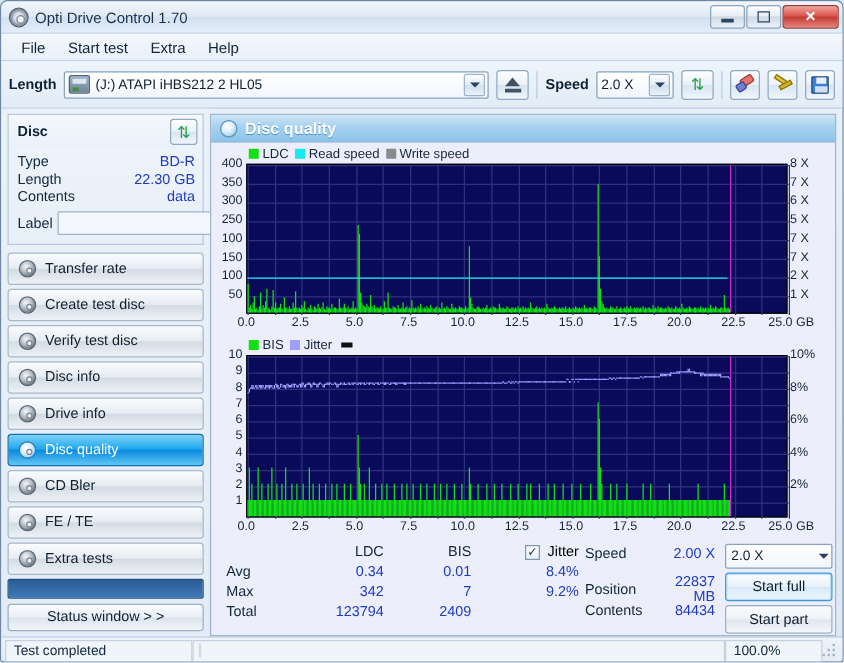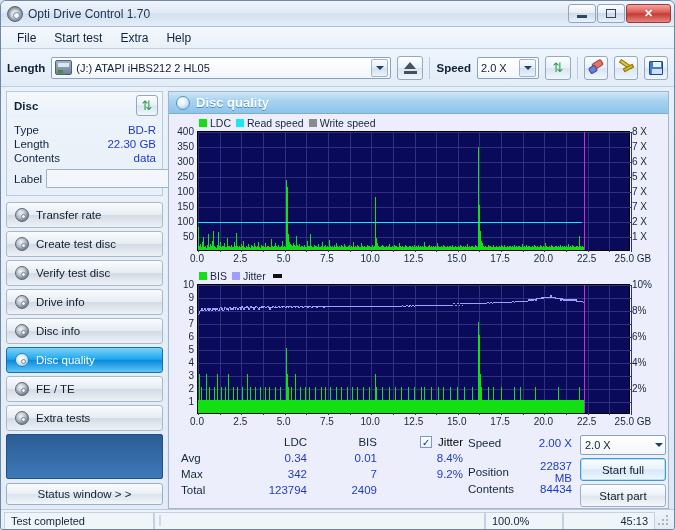--- a/index.html
+++ b/index.html
@@ -361,29 +361,33 @@
         <div class="navitem">
           <span class="nav-ico"></span>
           <span>Create test disc</span>
         </div>
         <div class="navitem">
           <span class="nav-ico"></span>
           <span>Verify test disc</span>
         </div>
         <div class="navitem">
           <span class="nav-ico"></span>
-          <span>Drive info</span>
+          <span>Disc info</span>
         </div>
         <div class="navitem">
           <span class="nav-ico"></span>
-          <span>Disc info</span>
+          <span>Drive info</span>
         </div>
         <div class="navitem active">
           <span class="nav-ico"></span>
           <span>Disc quality</span>
+        </div>
+        <div class="navitem">
+          <span class="nav-ico"></span>
+          <span>CD Bler</span>
         </div>
         <div class="navitem">
           <span class="nav-ico"></span>
           <span>FE / TE</span>
         </div>
         <div class="navitem">
           <span class="nav-ico"></span>
           <span>Extra tests</span>
         </div>
       </div>
@@ -1946,21 +1950,20 @@
   </div>
 
   <div class="statusbar">
     <div class="sb-cell sb-msg">Test completed</div>
     <div class="sb-cell sb-prog">
       <div class="progtrack">
         <div class="progfill" id="progfill" style="width: 100%;"></div>
       </div>
     </div>
     <div class="sb-cell sb-pct">100.0%</div>
-    <div class="sb-cell sb-time">45:13</div>
     <div class="grip">
       <i style="left:8px;top:8px"></i>
         <i style="left:4px;top:8px"></i>
         <i style="left:8px;top:4px"></i>
         <i style="left:0;top:8px"></i>
         <i style="left:4px;top:4px"></i>
         <i style="left:8px;top:0"></i>
     </div>
   </div>
 </div>

